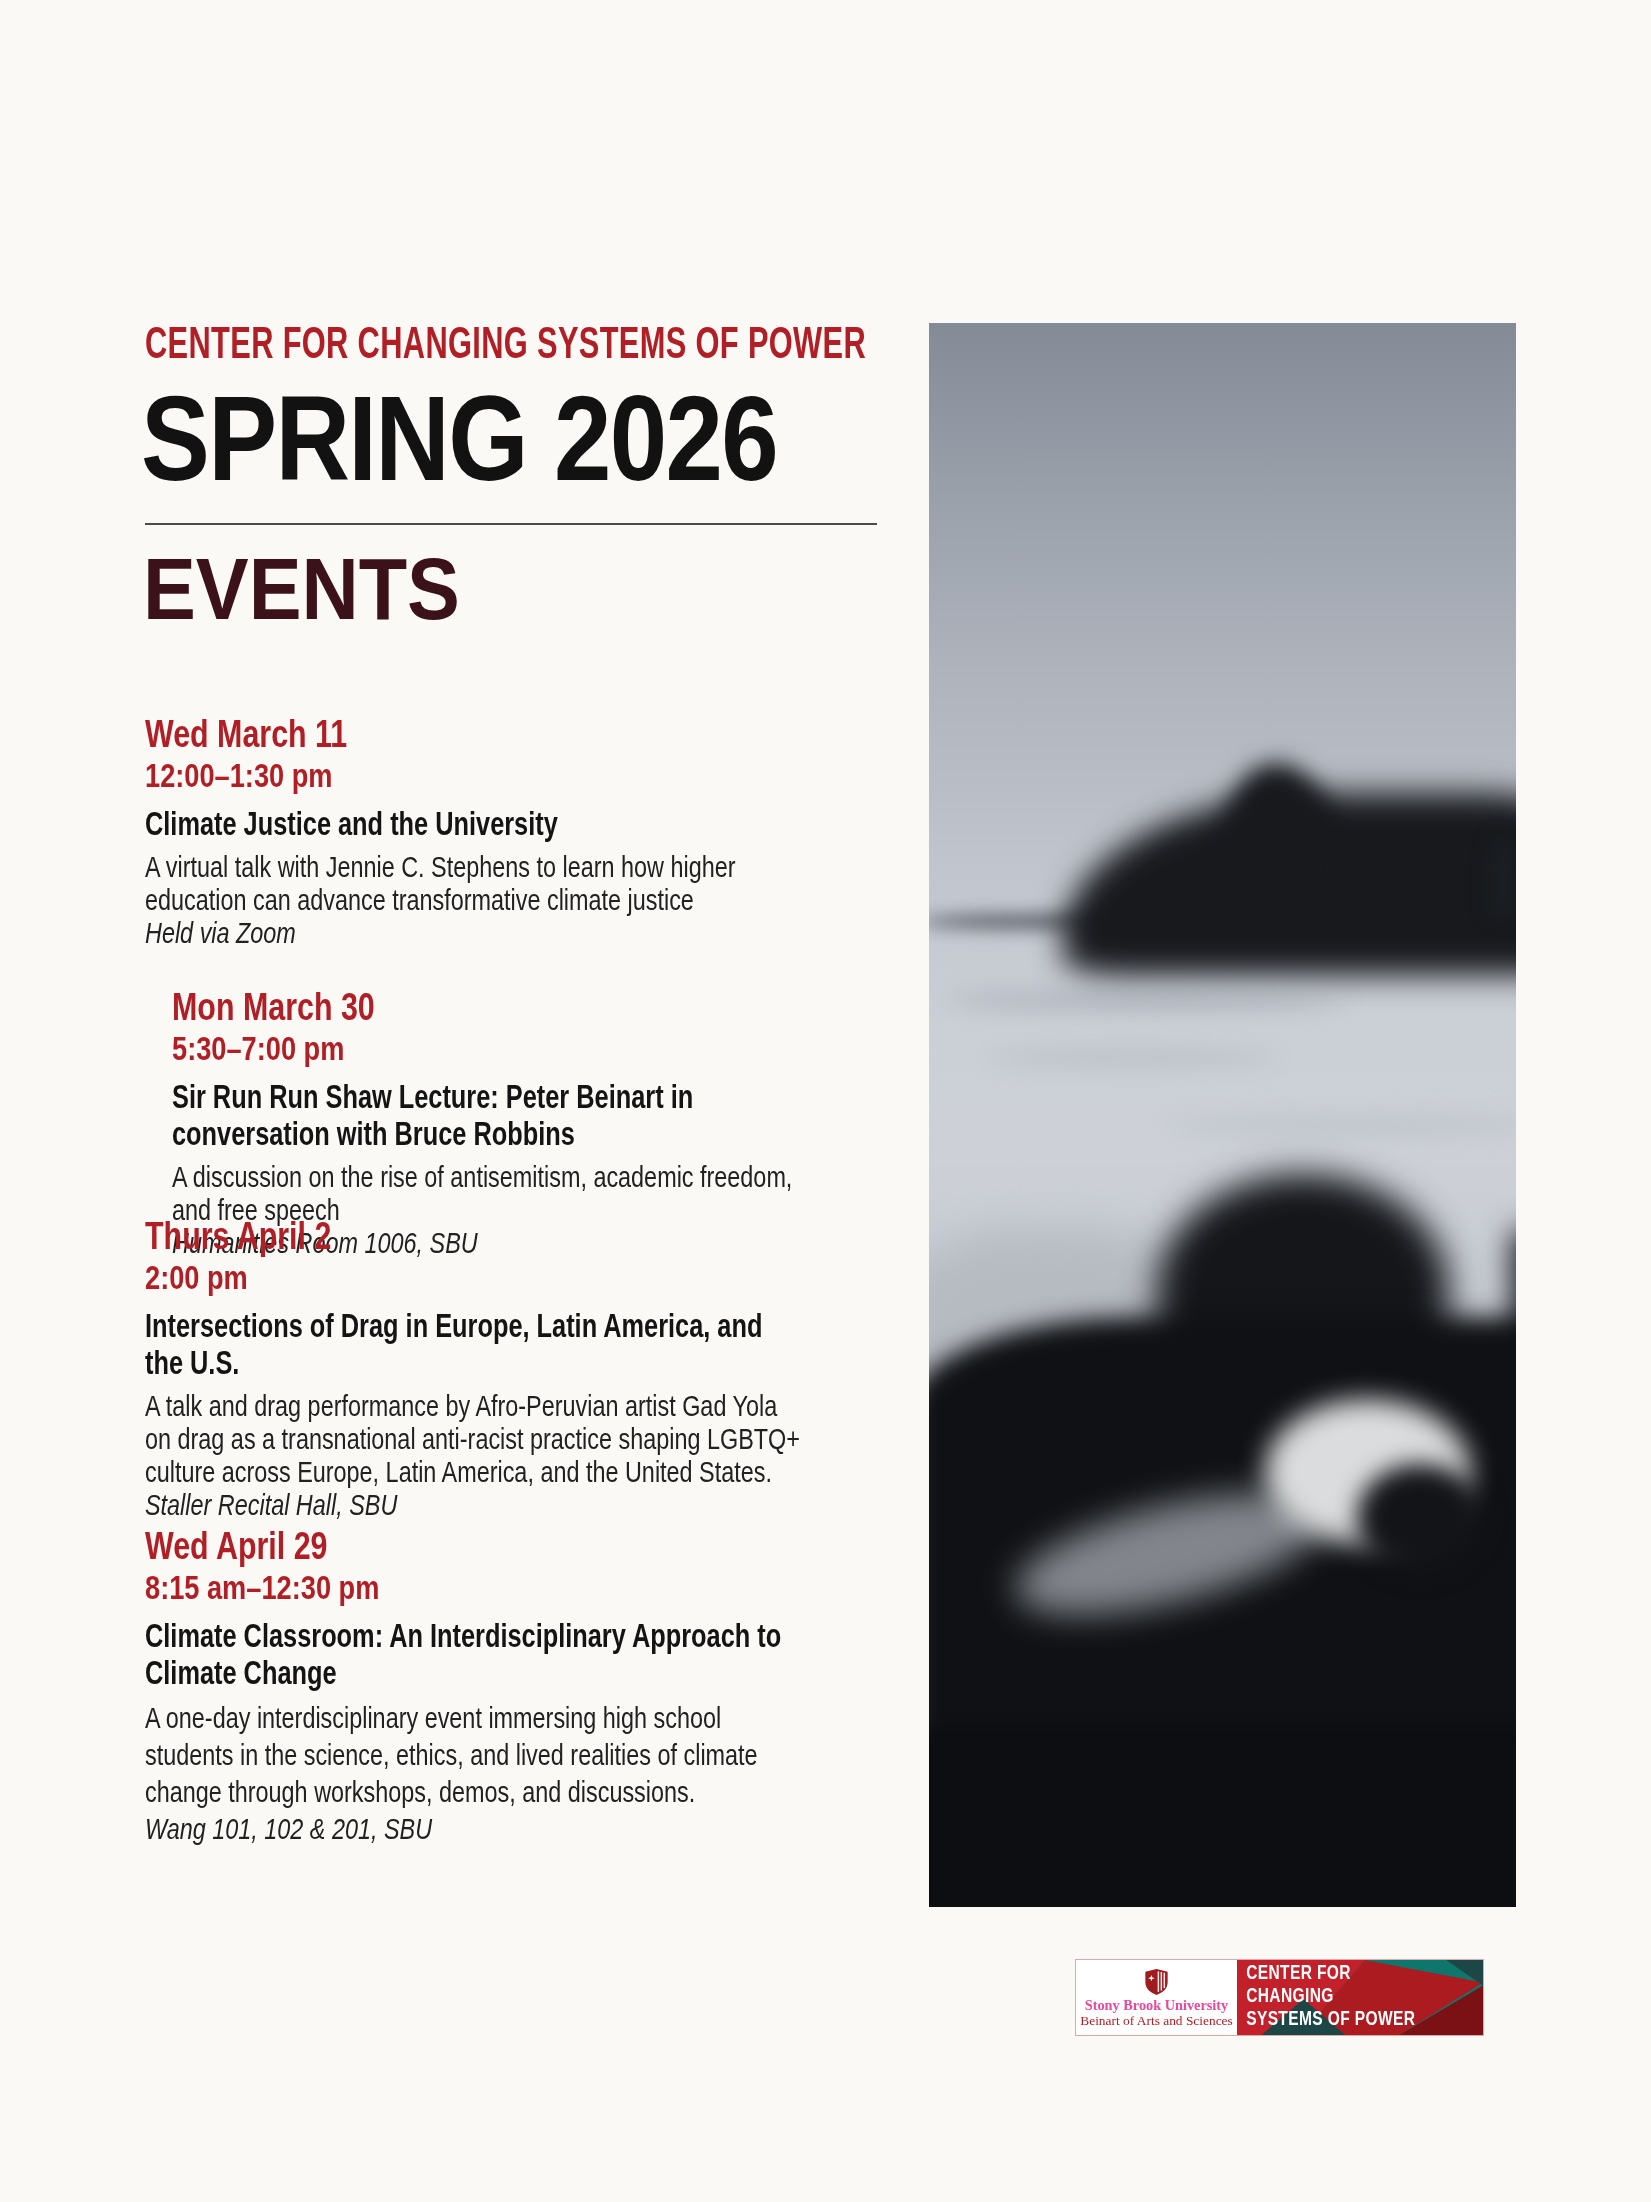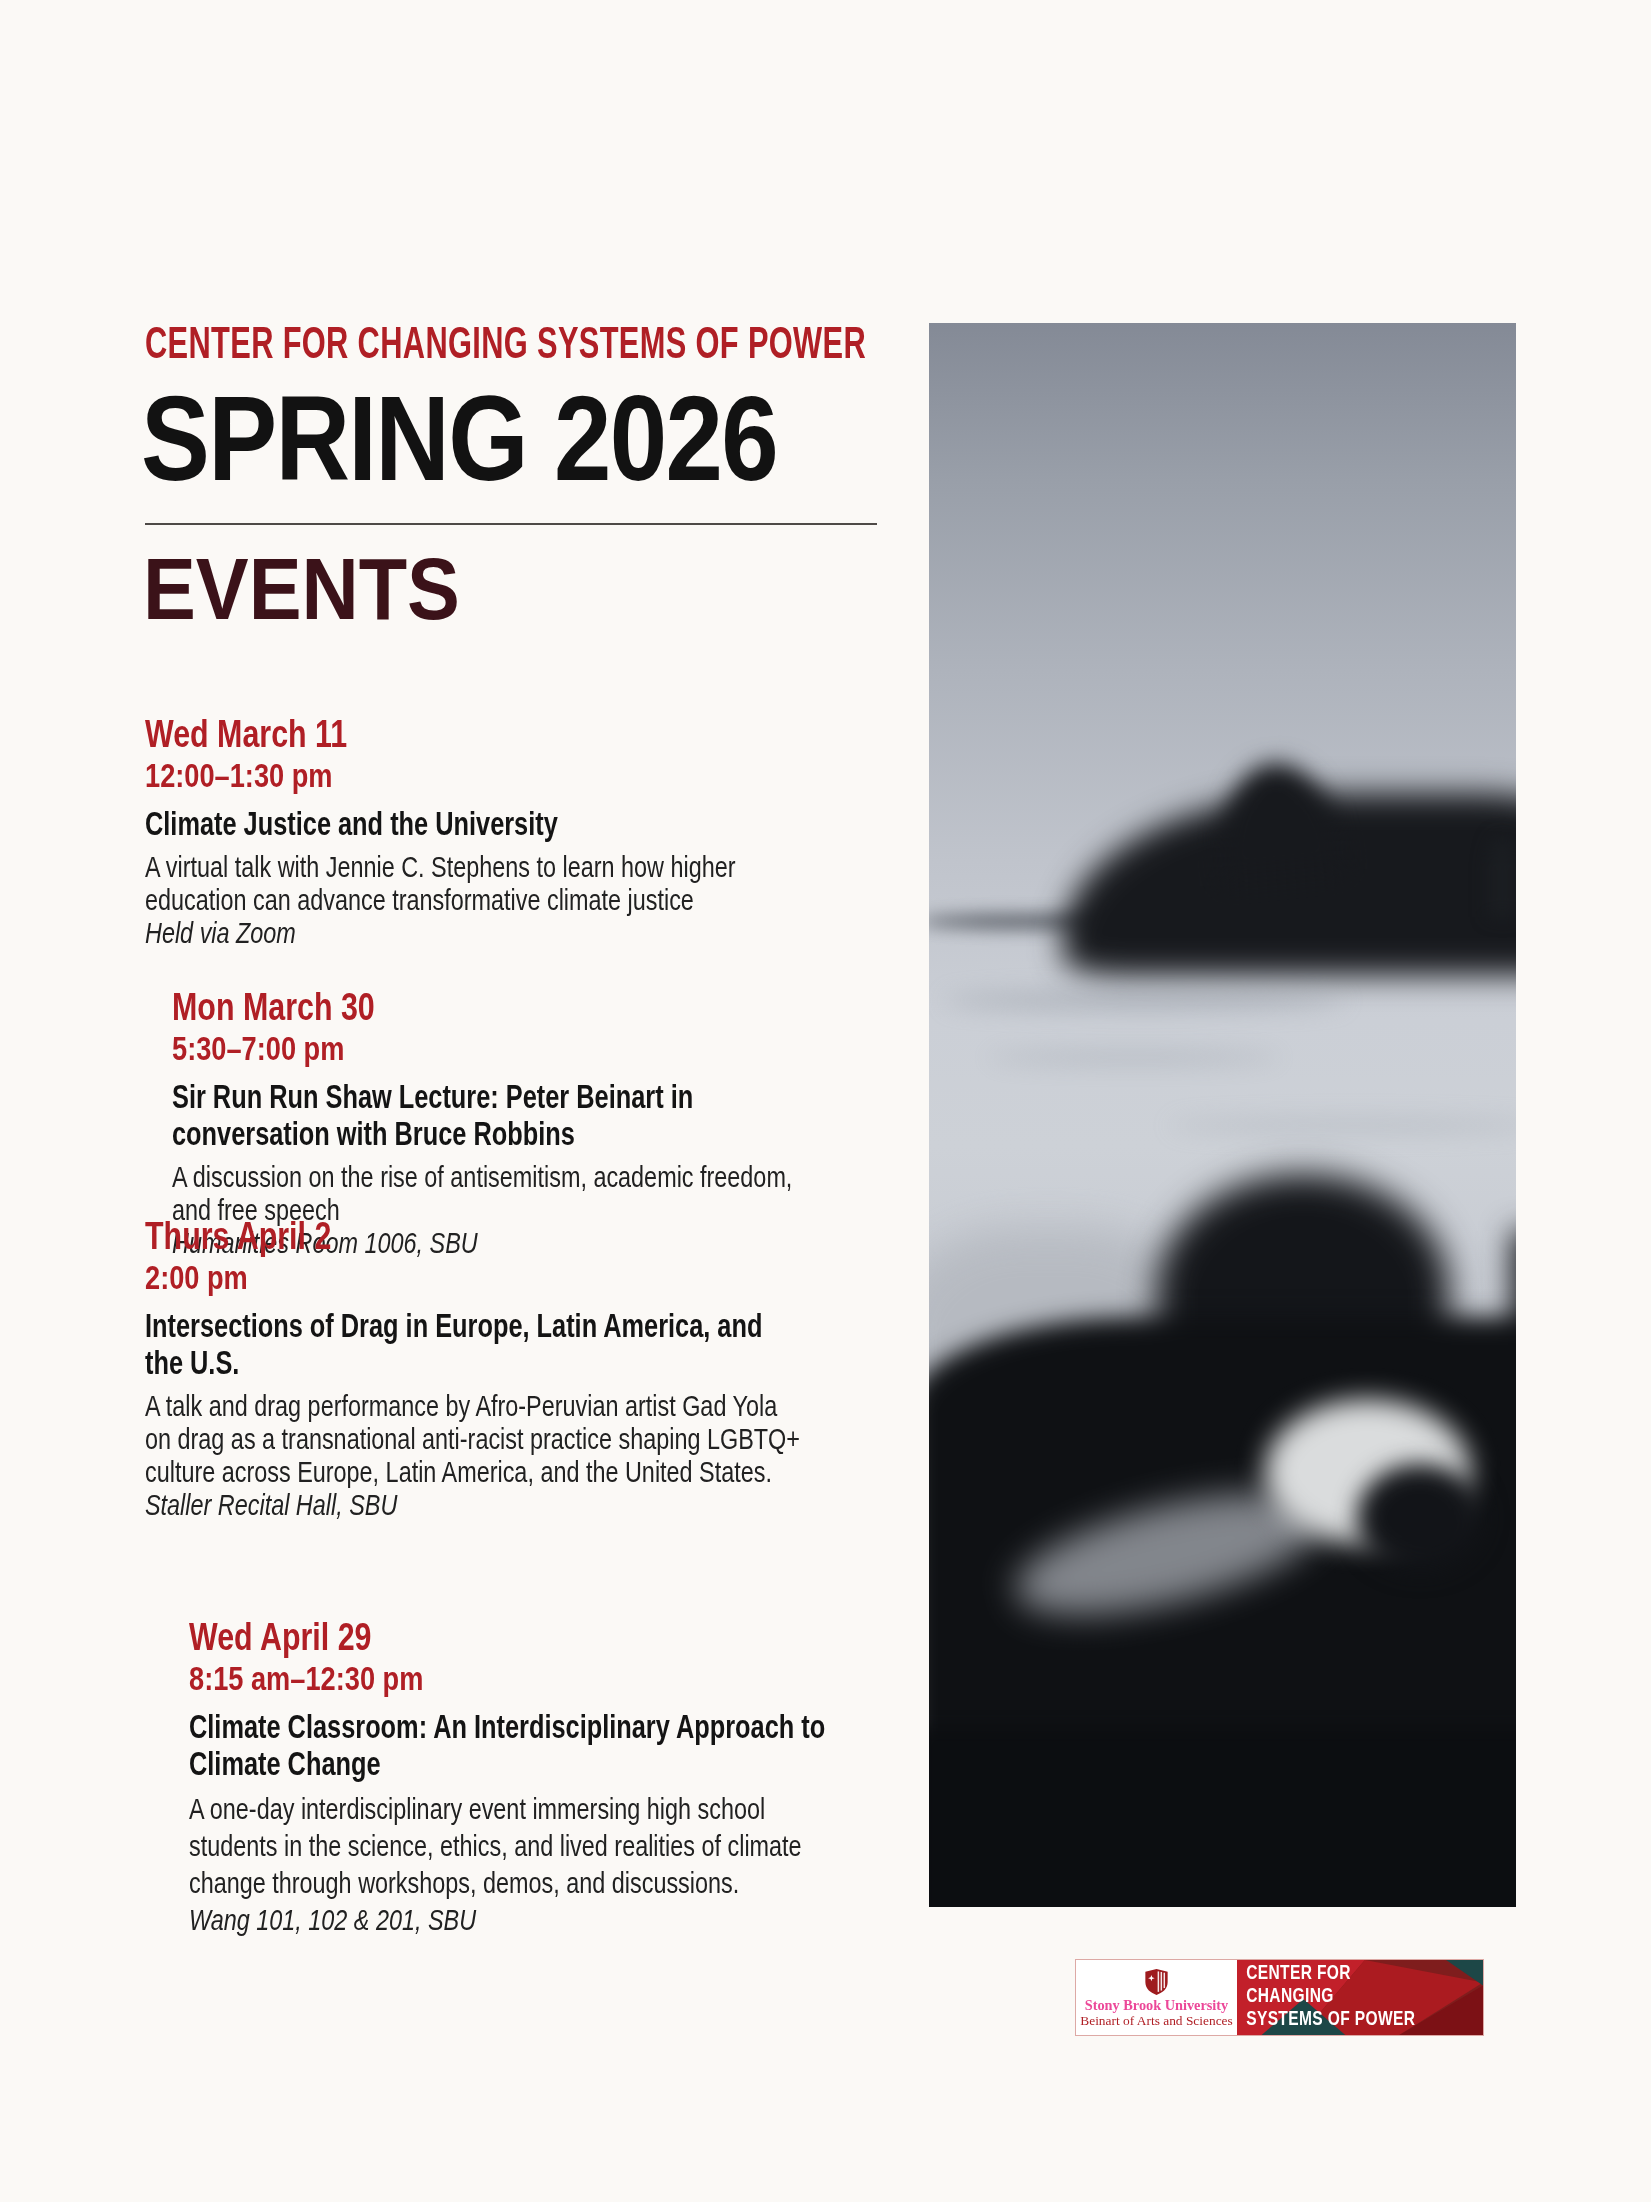--- a/index.html
+++ b/index.html
@@ -18,21 +18,21 @@
   .kicker{position:absolute;left:145px;top:318px;font:700 44px/50px "Liberation Sans",sans-serif;
     color:var(--red);transform:scaleX(.70);transform-origin:left top;letter-spacing:0.5px;white-space:nowrap;}
   .main-title{position:absolute;left:141px;top:375px;font:700 120px/126px "Liberation Sans",sans-serif;
     color:#121212;transform:scaleX(.86);transform-origin:left top;letter-spacing:-1.9px;white-space:nowrap;}
   .rule{position:absolute;left:145px;top:523px;width:732px;height:1.9px;background:#4e4a47;}
   .section-heading{position:absolute;left:143px;top:541px;font:700 88px/96px "Liberation Sans",sans-serif;
     color:var(--maroon);transform:scaleX(.90);transform-origin:left top;white-space:nowrap;}
 
   
   .event{position:absolute;left:145px;width:899px;}
-  .e1{top:713px;} .e2{top:986px;margin-left:27px;} .e3{top:1215px;} .e4{top:1616px;margin-left:44px;}
+  .e1{top:713px;} .e2{top:986px;margin-left:27px;} .e3{top:1215px;} .e4{top:1525px;}
   .event-date{font:700 38px/42px "Liberation Sans",sans-serif;color:var(--red);
     transform:scaleX(.80);transform-origin:left top;white-space:nowrap;}
   .event-time{font:700 34px/40px "Liberation Sans",sans-serif;color:var(--red);
     transform:scaleX(.80);transform-origin:left top;white-space:nowrap;}
   .event-title{font:700 32.5px/37px "Liberation Sans",sans-serif;color:#141414;margin-top:10.5px;
     transform:scaleX(.78);transform-origin:left top;white-space:pre-line;}
   .event-desc{font:400 30px/33px "Liberation Sans",sans-serif;color:var(--body);margin-top:7.6px;
     transform:scaleX(.78);transform-origin:left top;white-space:pre-line;}
   .e4 .event-desc{line-height:37px;}
   .event-loc{font:italic 400 30px/33px "Liberation Sans",sans-serif;color:var(--body);
@@ -68,21 +68,21 @@
   .bottom-fade{left:-9.6px;top:1405px;width:726px;height:516px;background:#0c0e11;filter:blur(7.6px);}
 
   
   .logo{position:absolute;left:1075px;top:1959px;width:409px;height:77px;display:flex;
     border:1px solid #dda9a5;background:#fff;}
   .logo-left{width:161px;height:100%;background:#fff;display:flex;flex-direction:column;
     align-items:center;justify-content:center;padding-top:1.9px;}
   .shield{width:23px;height:26px;margin-bottom:1.9px;}
   .logo-sbu{font:700 14.3px/16.3px "Liberation Serif",serif;color:#ec4899;white-space:nowrap;}
   .logo-cas{font:400 13.4px/15.3px "Liberation Serif",serif;color:var(--red);white-space:nowrap;}
-  .logo-right{flex:1;position:relative;background:#7f1d1d;overflow:hidden;display:flex;align-items:center;padding-left:31px;}
+  .logo-right{flex:1;position:relative;background:#0f766e;overflow:hidden;display:flex;align-items:center;padding-left:31px;}
   .logo-right div{position:absolute;inset:0;}
   .t1{background:#c2202a;clip-path:polygon(0 0,52% 0,26% 100%,0 100%);}
   .t2{background:#ab1b20;clip-path:polygon(52% 0,100% 30%,66% 100%,26% 100%);}
   .t3{background:#1d4747;clip-path:polygon(10% 100%,27% 52%,44% 100%);}
   .t4{background:#1d4747;clip-path:polygon(100% 0,85% 0,100% 34%);}
   .t5{background:#7c1115;clip-path:polygon(100% 34%,100% 100%,66% 100%);}
   .logo-right-text{position:relative;z-index:1;font:700 21px/23px "Liberation Sans",sans-serif;color:#fff;
     transform:scaleX(.74);transform-origin:left center;padding-left:12.4px;
     letter-spacing:0.5px;white-space:pre-line;}
 </style>

